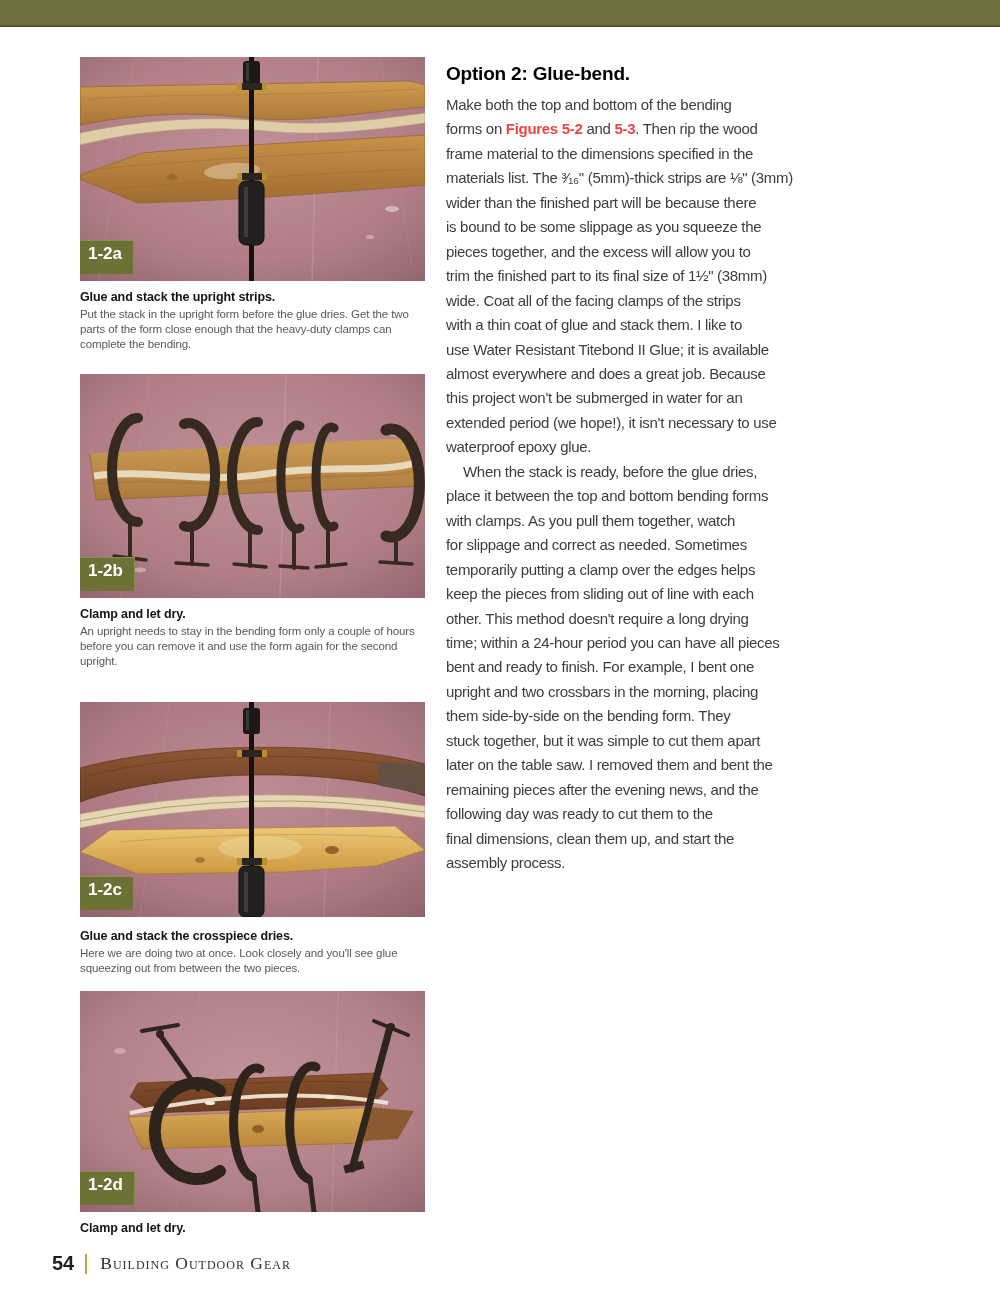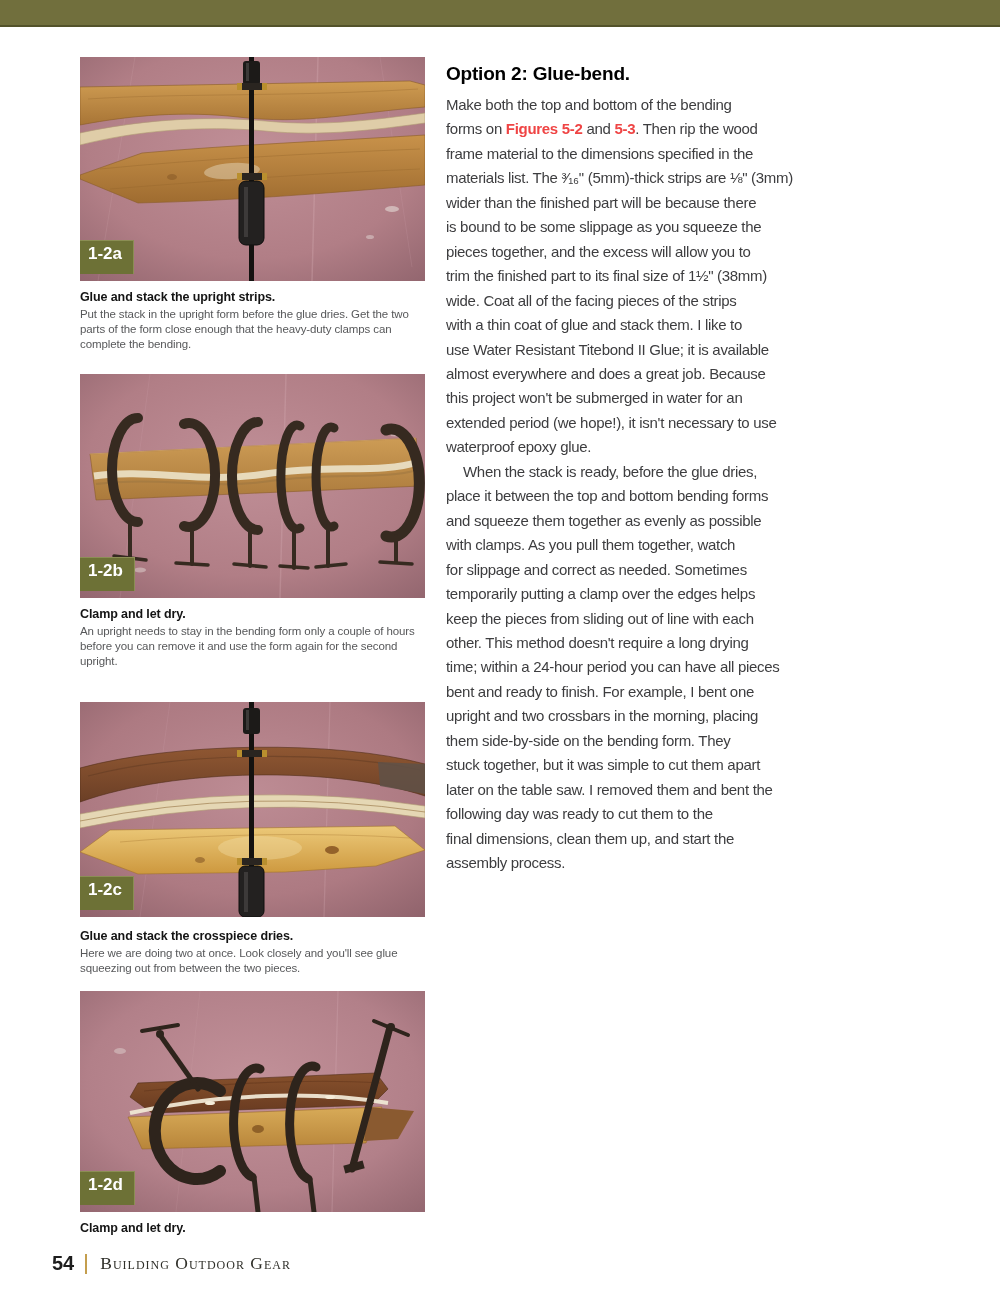--- a/index.html
+++ b/index.html
@@ -260,41 +260,41 @@
   <h2>Option 2: Glue-bend.</h2>
   <div>
       <div class="body-line">Make both the top and bottom of the bending</div>
       <div class="body-line">forms on <b>Figures 5-2</b> and <b>5-3</b>. Then rip the wood</div>
       <div class="body-line">frame material to the dimensions specified in the</div>
       <div class="body-line">materials list. The ³⁄₁₆" (5mm)-thick strips are ⅛" (3mm)</div>
       <div class="body-line">wider than the finished part will be because there</div>
       <div class="body-line">is bound to be some slippage as you squeeze the</div>
       <div class="body-line">pieces together, and the excess will allow you to</div>
       <div class="body-line">trim the finished part to its final size of 1½" (38mm)</div>
-      <div class="body-line">wide. Coat all of the facing pieces of the strips</div>
+      <div class="body-line">wide. Coat all of the facing clamps of the strips</div>
       <div class="body-line">with a thin coat of glue and stack them. I like to</div>
       <div class="body-line">use Water Resistant Titebond II Glue; it is available</div>
       <div class="body-line">almost everywhere and does a great job. Because</div>
       <div class="body-line">this project won't be submerged in water for an</div>
       <div class="body-line">extended period (we hope!), it isn't necessary to use</div>
       <div class="body-line">waterproof epoxy glue.</div>
       <div class="body-line indent">When the stack is ready, before the glue dries,</div>
       <div class="body-line">place it between the top and bottom bending forms</div>
-      <div class="body-line">and squeeze them together as evenly as possible</div>
       <div class="body-line">with clamps. As you pull them together, watch</div>
       <div class="body-line">for slippage and correct as needed. Sometimes</div>
       <div class="body-line">temporarily putting a clamp over the edges helps</div>
       <div class="body-line">keep the pieces from sliding out of line with each</div>
       <div class="body-line">other. This method doesn't require a long drying</div>
       <div class="body-line">time; within a 24-hour period you can have all pieces</div>
       <div class="body-line">bent and ready to finish. For example, I bent one</div>
       <div class="body-line">upright and two crossbars in the morning, placing</div>
       <div class="body-line">them side-by-side on the bending form. They</div>
       <div class="body-line">stuck together, but it was simple to cut them apart</div>
       <div class="body-line">later on the table saw. I removed them and bent the</div>
+      <div class="body-line">remaining pieces after the evening news, and the</div>
       <div class="body-line">following day was ready to cut them to the</div>
       <div class="body-line">final dimensions, clean them up, and start the</div>
       <div class="body-line">assembly process.</div>
     </div>
 </div>
 
 <div class="footer">
   <span class="page-num">54</span>
   <span class="footer-divider"></span>
   <span class="book-title">Building Outdoor Gear</span>

